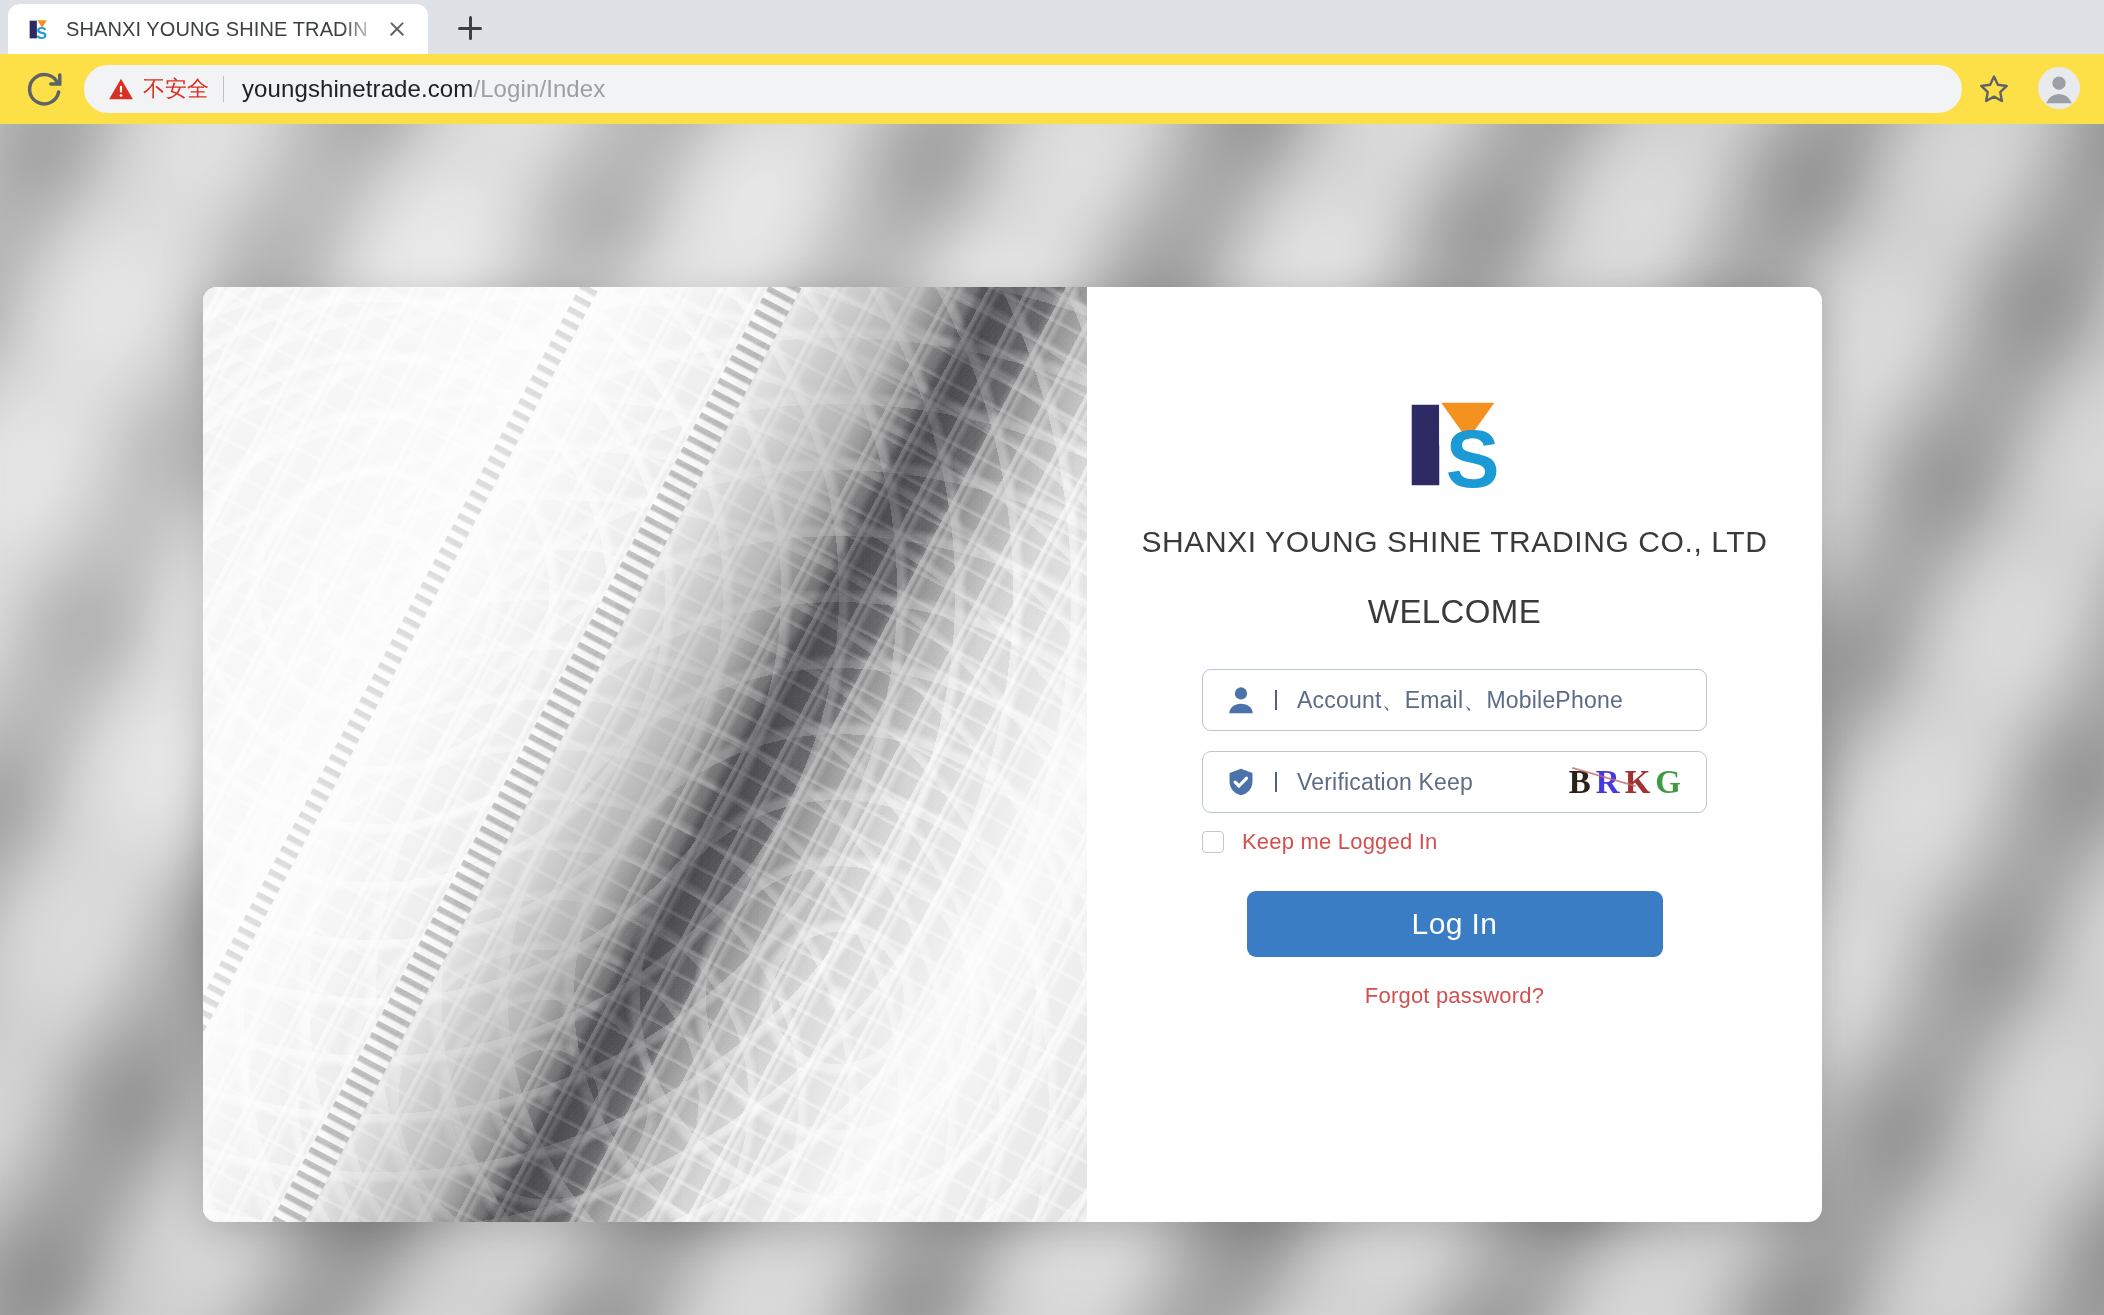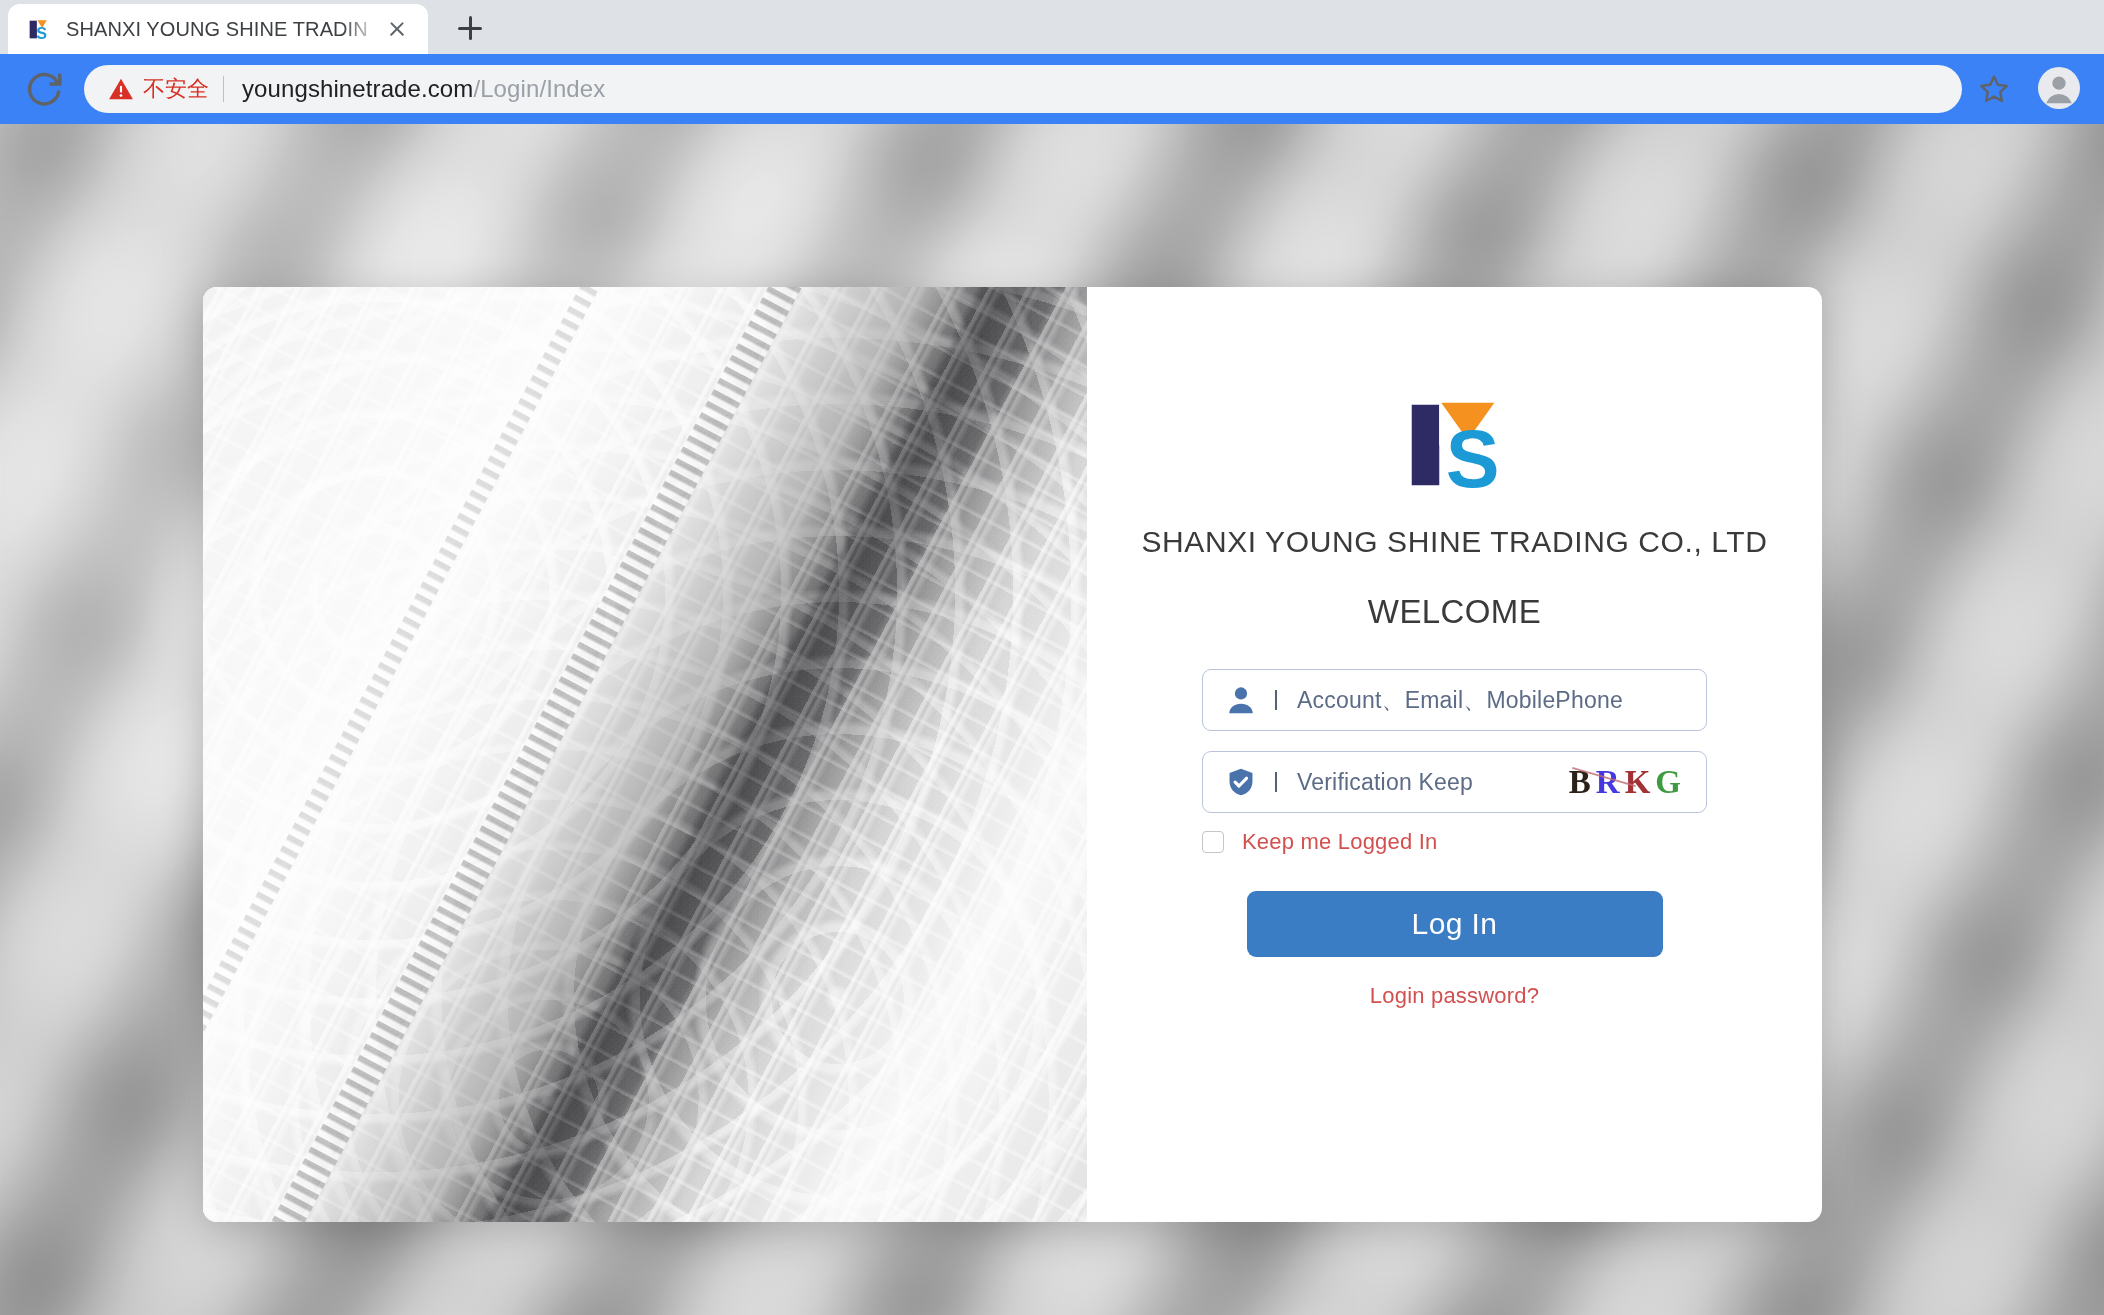--- a/index.html
+++ b/index.html
@@ -92,21 +92,21 @@
     border-radius: 2px;
   }
   .newtab::before { left: 12px; top: 22.5px; width: 24px; height: 3px; }
   .newtab::after  { left: 22.5px; top: 12px; width: 3px; height: 24px; }
 
   .toolbar {
     position: absolute;
     top: 54px; left: 0;
     width: 2104px;
     height: 70px;
-    background: #3b82f6;
+    background: #fde047;
     display: flex;
     align-items: center;
     padding: 0 22px;
   }
 
   .reload {
     width: 44px; height: 44px;
     flex: 0 0 44px;
     margin-right: 18px;
     position: relative;
@@ -530,17 +530,17 @@
           <span class="captcha"><span class="captcha-line"></span><span class="c1">B</span><span class="c2">R</span><span class="c3">K</span><span class="c4">G</span></span>
         </div>
 
         <div class="keeprow">
           <span class="checkbox"></span>
           <span class="keeplabel">Keep me Logged In</span>
         </div>
 
         <button class="loginbtn">Log In</button>
 
-        <span class="forgot">Login password?</span>
+        <span class="forgot">Forgot password?</span>
       </div>
     </div>
   </div>
 </div>
 
 </body></html>

